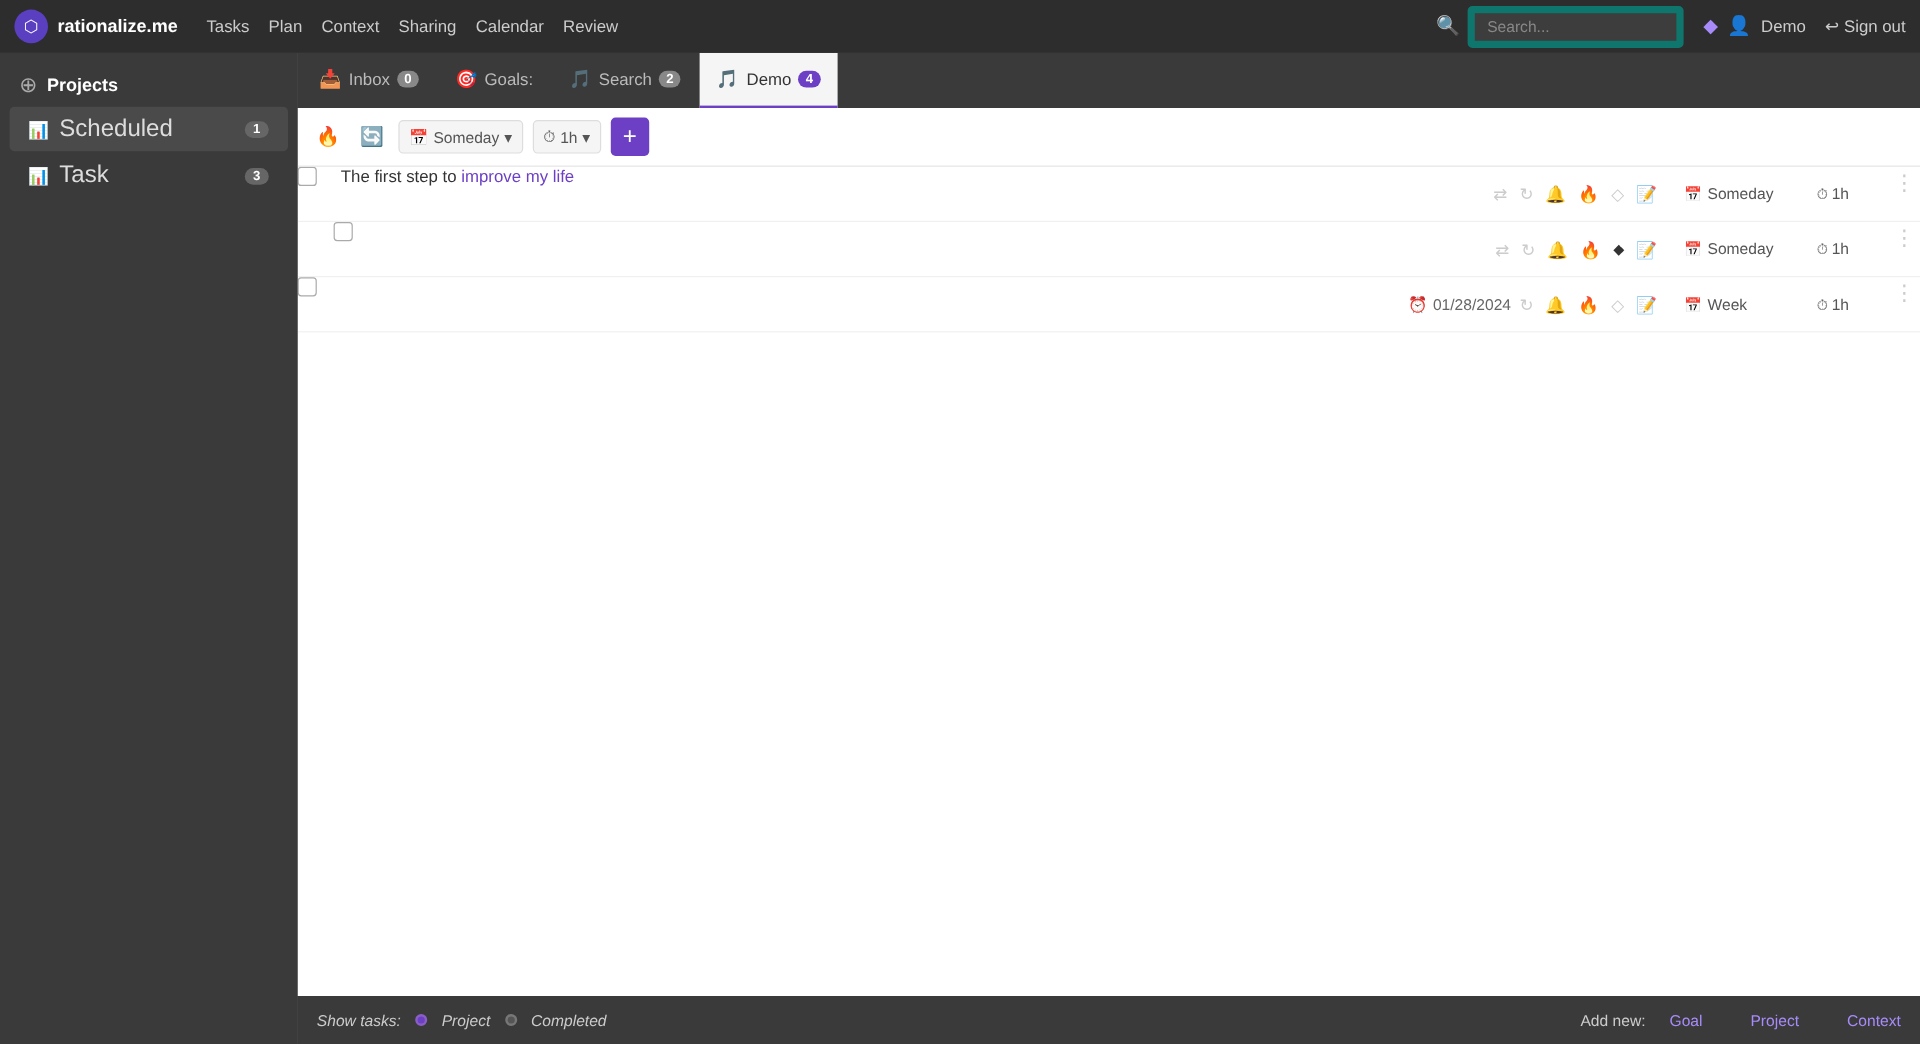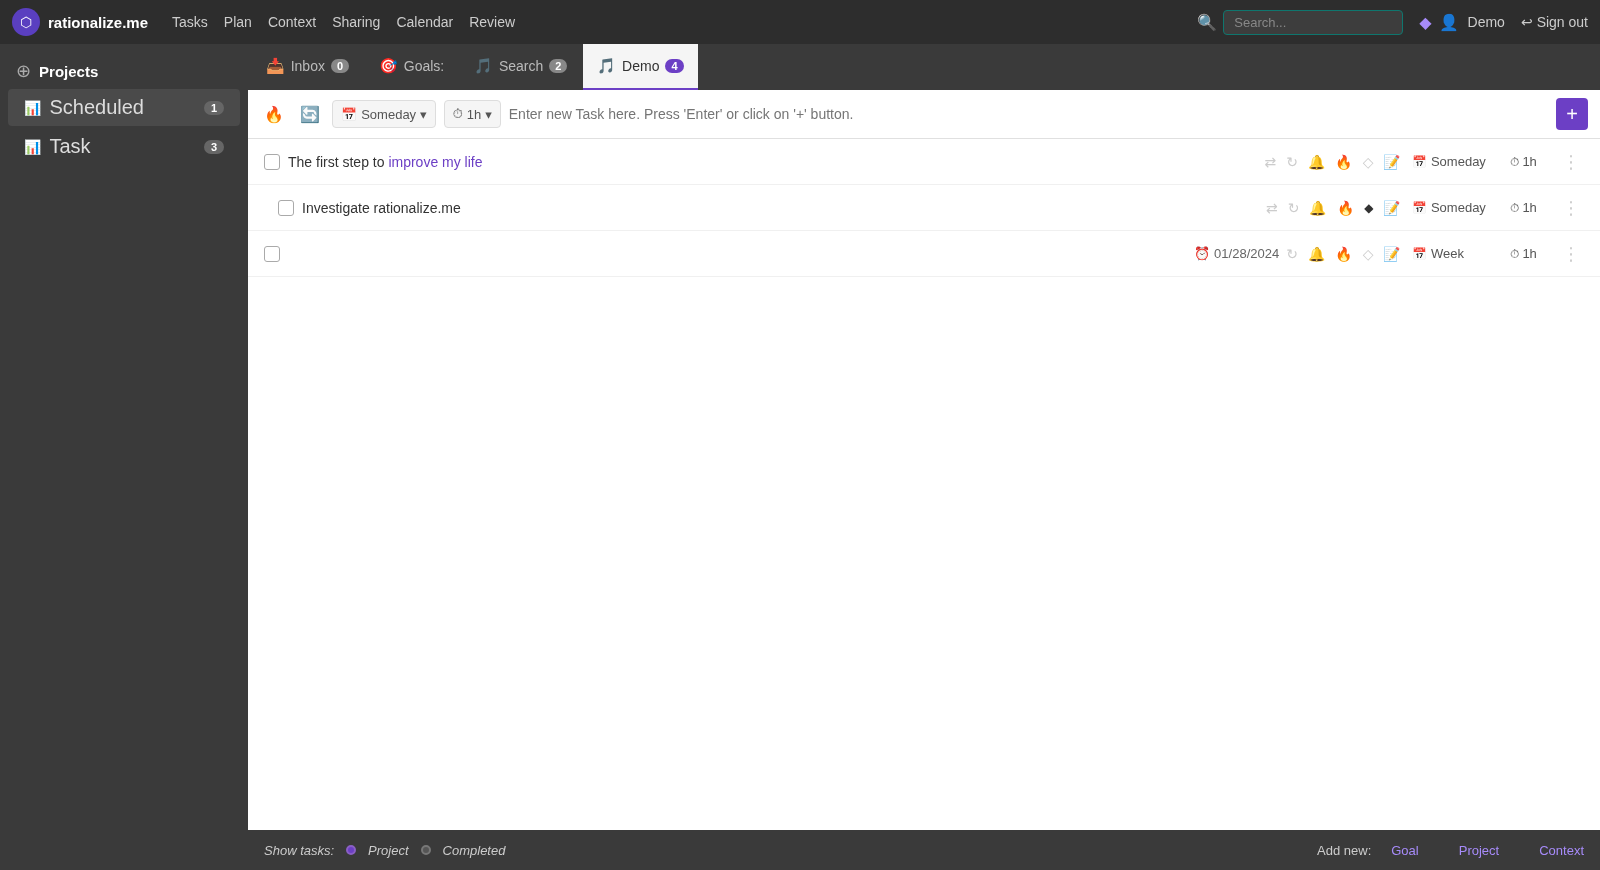--- a/index.html
+++ b/index.html
@@ -28,21 +28,21 @@
       display: flex; align-items: center; justify-content: center;
       font-size: 14px;
     }
     .logo-text { font-size: 15px; font-weight: 600; color: #fff; }
     .nav-link { color: #ccc; font-size: 14px; cursor: pointer; text-decoration: none; }
     .nav-spacer { flex: 1; }
     .search-area { display: flex; align-items: center; gap: 6px; }
     .search-icon { color: #aaa; font-size: 16px; }
     .search-input {
       background: #3d3d3d;
-      border: 1px solid #0f766e;
+      border: 6px solid #0f766e;
       border-radius: 4px;
       color: #ccc;
       padding: 4px 10px;
       font-size: 13px;
       width: 180px;
       outline: none;
     }
     .search-input::placeholder { color: #888; }
     .user-area { display: flex; align-items: center; gap: 8px; }
     .diamond-icon { color: #a78bfa; font-size: 16px; }
@@ -221,25 +221,24 @@
     }
 
     
     .task-list {
       flex: 1;
       overflow-y: auto;
       background: #fff;
     }
     .task-row {
       display: flex;
-      align-items: center;
-      padding: 0 16px;
+      padding: 0 0;
       height: 46px;
       border-bottom: 1px solid #f0f0f0;
-      gap: 8px;
+      gap: 20px;
     }
     .task-checkbox {
       width: 16px; height: 16px;
       border: 1.5px solid #aaa;
       border-radius: 3px;
       flex-shrink: 0;
       cursor: pointer;
       background: #fff;
       appearance: none;
     }
@@ -403,21 +402,20 @@
         <button class="selector-btn">
           <span class="selector-icon">📅</span>
           <span>Someday</span>
           <span>▾</span>
         </button>
         <button class="selector-btn">
           <span class="selector-icon">⏱</span>
           <span>1h</span>
           <span>▾</span>
         </button>
-        <input class="new-task-input" type="text" placeholder="Enter new Task here. Press 'Enter' or click on '+' button." style="">
         <button class="add-task-btn">+</button>
       </div>
 
       <div class="task-list">
 
         <div class="task-row">
           <input type="checkbox" class="task-checkbox" style="">
           <span class="task-label">
             The first step to <span class="highlight">improve my life</span>
           </span>
@@ -435,21 +433,20 @@
           </div>
           <div class="task-duration">
             <span class="task-duration-icon">⏱</span>
             <span>1h</span>
           </div>
           <span class="task-more">⋮</span>
         </div>
 
         <div class="task-row" style="padding-left:30px;">
           <input type="checkbox" class="task-checkbox" style="">
-          <span class="task-label">Investigate rationalize.me</span>
           <div class="task-actions">
             <span class="task-action-icon" title="Switch">⇄</span>
             <span class="task-action-icon" title="Repeat">↻</span>
             <span class="task-action-icon" title="Reminder">🔔</span>
             <span class="task-action-icon" title="Priority">🔥</span>
             <span class="task-action-icon diamond-active active" title="Diamond">◆</span>
             <span class="task-action-icon" title="Note">📝</span>
           </div>
           <div class="task-schedule">
             <span class="task-schedule-icon">📅</span>

